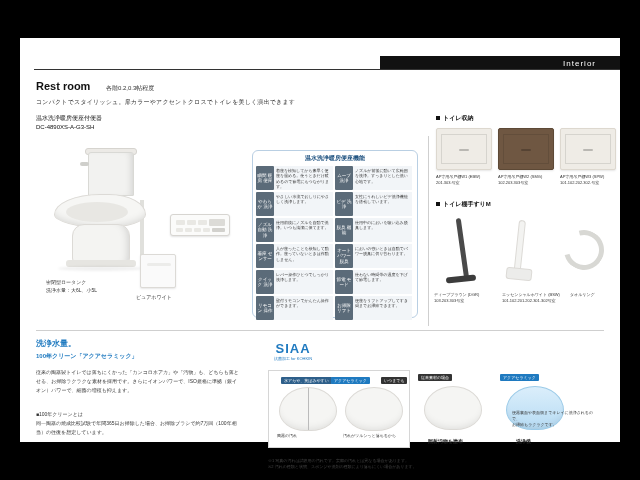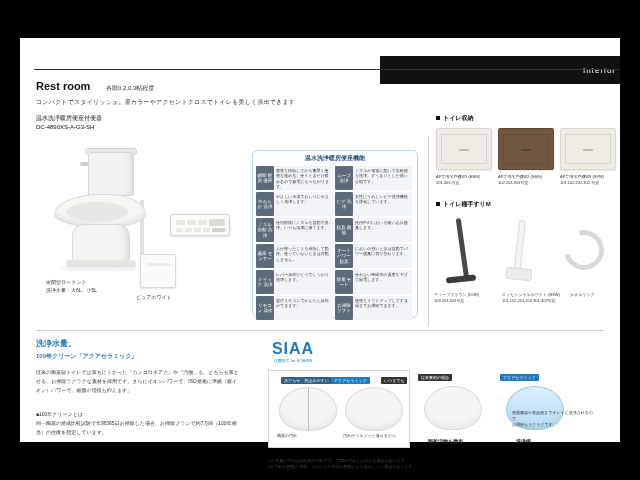--- a/index.html
+++ b/index.html
@@ -10,23 +10,23 @@
     position:absolute; left:0; top:0; width:640px; height:480px;
     background:#000;
   }
   .sheet {
     position:absolute; left:20px; top:38px; width:600px; height:404px;
     background:#ffffff;
   }
 
   
   .hdr-bar {
-    position:absolute; left:360px; top:18px; width:240px; height:28px;
+    position:absolute; left:360px; top:18px; width:240px; height:14px;
     background:#111; color:#fff; font-size:8px; letter-spacing:1px;
-    display:flex; align-items:center; justify-content:flex-end; padding-right:4px;
+    display:flex; align-items:center; justify-content:flex-end; padding-right:24px;
   }
   .hdr-rule {
     position:absolute; left:14px; top:31px; width:586px; height:1px; background:#333;
   }
 
   
   .title {
     position:absolute; left:16px; top:42px;
     font-size:11px; font-weight:bold; color:#111;
   }
@@ -211,21 +211,21 @@
   .bar-caps {
     position:absolute; display:flex; gap:8px; font-size:4px; color:#333; line-height:1.5;
   }
   .bar-caps div { width:60px; }
 
   
   .siaa-badge {
     position:absolute; left:246px; top:300px; width:54px; height:26px;
     display:flex; flex-direction:column; align-items:center; justify-content:center;
   }
-  .siaa-badge .big { font-size:16px; font-weight:bold; color:#1f7ac0; letter-spacing:1px; }
+  .siaa-badge .big { font-size:13px; font-weight:bold; color:#1f7ac0; letter-spacing:1px; }
   .siaa-badge .small { font-size:4px; color:#1f7ac0; }
 
   .blue-head {
     position:absolute; left:16px; top:300px; font-size:8px; font-weight:bold; color:#1f7ac0;
   }
   .blue-sub {
     position:absolute; left:16px; top:314px; font-size:6px; font-weight:bold; color:#1f7ac0;
   }
   .body-text {
     position:absolute; left:16px; top:330px; width:206px; font-size:5px; color:#333; line-height:1.8;

